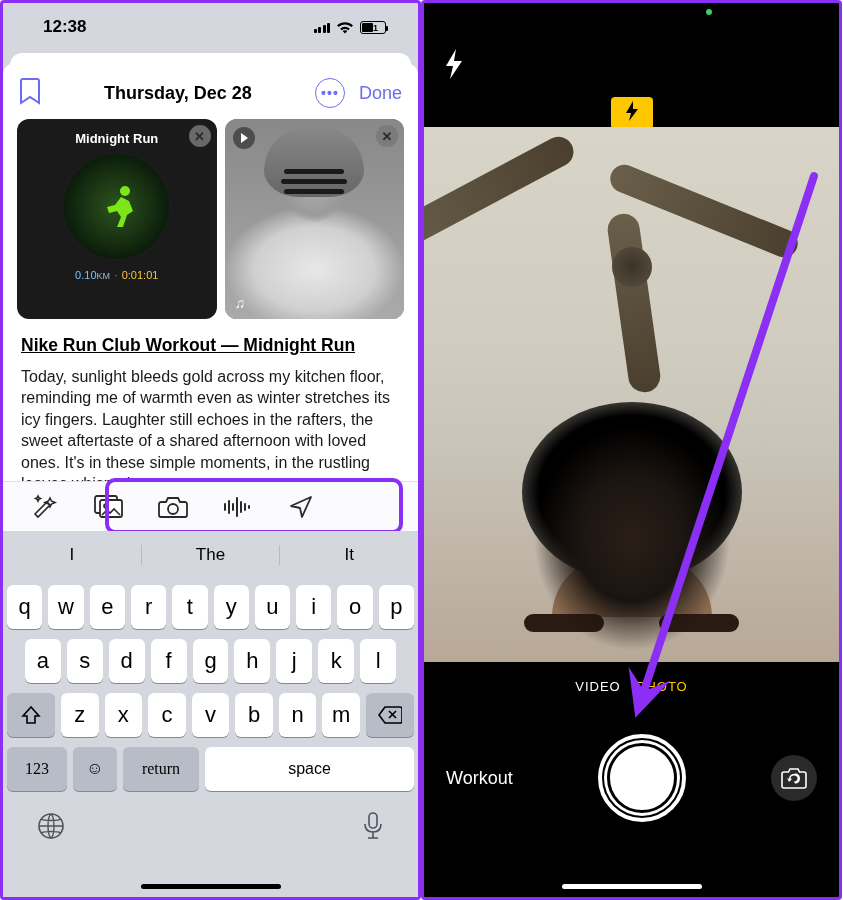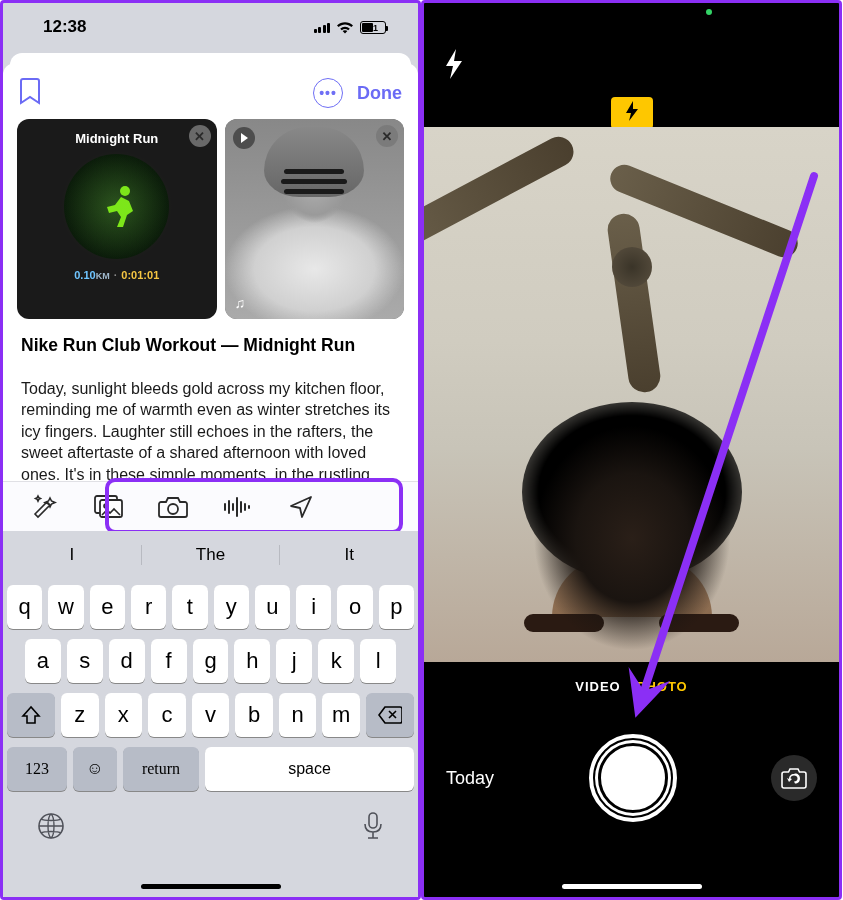--- a/index.html
+++ b/index.html
@@ -64,21 +64,21 @@
   padding: 14px 16px 10px 16px;
 }
 .bookmark-icon svg { width:22px; height:28px; }
 .header-title { font-weight:700; font-size:18px; }
 .header-right { display:flex; align-items:center; gap:14px; }
 .more-circle {
   width:30px; height:30px; border:1.8px solid #6f6ff5; border-radius:50%;
   display:flex; align-items:center; justify-content:center; color:#6f6ff5;
   font-size:14px; letter-spacing:1px; font-weight:700;
 }
-.done-btn { color:#6b6bf5; font-weight:700; font-size:18px; }
+.done-btn { color:#6b6bf5; font-weight:400; font-size:18px; }
 
 .cards-row { display:flex; gap:8px; padding: 0 14px; }
 .card {
   flex:1; aspect-ratio:1/1; border-radius:12px; background:#1a1a1a;
   position:relative; overflow:hidden;
 }
 .card-close {
   position:absolute; top:6px; right:6px; width:22px; height:22px;
   border-radius:50%; background:rgba(120,120,120,.85);
   display:flex; align-items:center; justify-content:center; color:#2a2a2a;
@@ -90,21 +90,21 @@
   width:105px; height:105px; border-radius:50%;
   background: radial-gradient(circle, #1e3a1e 0%, #0a1a0a 70%);
   display:flex; align-items:center; justify-content:center; margin-top:8px;
   position:relative;
 }
 .run-circle::before {
   content:''; position:absolute; inset:-4px; border-radius:50%;
   background:radial-gradient(circle, rgba(122,230,30,.15) 0%, transparent 70%);
 }
 .runner { color:#7de619; }
-.workout-stats { display:flex; gap:4px; font-size:11px; margin-top:10px; font-weight:700;}
+.workout-stats { display:flex; gap:4px; font-size:11px; margin-top:10px; font-weight:400;}
 .stat-dist span:first-child{color:#6fc5ff}
 .stat-dist span:last-child{color:#9fb8cc; font-size:9px}
 .stat-time{color:#f5c542}
 .dot-sep{color:#888}
 
 .media-card { background:#666; }
 .anime-bg {
   position:absolute; inset:0;
   background:
     radial-gradient(ellipse 60px 80px at 50% 28%, #b5b5b5 0%, #9a9a9a 50%, transparent 60%),
@@ -133,21 +133,21 @@
 }
 .play-badge::after {
   content:''; width:0; height:0; border-left:7px solid #fff;
   border-top:5px solid transparent; border-bottom:5px solid transparent; margin-left:2px;
 }
 .music-note {
   position:absolute; bottom:8px; left:10px; color:#fff; font-size:14px;
 }
 
 .entry-body { padding: 16px 18px 0 18px; flex:1; overflow:hidden; }
-.entry-title { font-weight:700; font-size:17.5px; margin-bottom:22px; }
+.entry-title { font-weight:700; font-size:17.5px; margin-bottom:10px;text-decoration:underline; }
 .entry-text { font-size:16px; line-height:1.35; color:#1a1a1a; }
 
 .toolbar {
   position:absolute; left:0; right:0; top:478px; height:50px;
   background:#fbfbfe; border-top:1px solid #e0e0e5;
   display:flex; align-items:center; padding:0 16px; gap:12px;
 }
 .tool-btn {
   width:52px; height:40px; display:flex; align-items:center; justify-content:center;
   color:#2a2a2a;
@@ -236,21 +236,21 @@
 .brow-r{right:100px}
 .forehead {
   position:absolute; bottom:45px; left:50%; transform:translateX(-50%);
   width:160px; height:60px; background:linear-gradient(180deg,#9a7a5e 0%,#8a6a4e 100%);
   border-radius:80px 80px 0 0;
 }
 
 .mode-selector {
   position:absolute; top:676px; left:0; right:0;
   display:flex; gap:16px; justify-content:center; align-items:center;
-  font-size:13px; font-weight:700; letter-spacing:1px;
+  font-size:13px; font-weight:400; letter-spacing:1px;
 }
 .mode-video{color:#fff}
 .mode-photo{color:#fec700}
 
 .camera-controls {
   position:absolute; top:730px; left:0; right:0; height:90px;
   display:flex; align-items:center; justify-content:space-between; padding:0 22px;
 }
 .cancel-btn { color:#fff; font-size:18px; }
 .shutter {
@@ -301,20 +301,21 @@
   </div>
 
   <div class="sheet-bg"></div>
   <div class="sheet">
     <div class="sheet-header">
       <span class="bookmark-icon">
         <svg viewBox="0 0 22 28">
             <path d="M4 2h14c1 0 2 1 2 2v22l-9-6-9 6V4c0-1 1-2 2-2z" fill="none" stroke="#6b6bf5" stroke-width="2"></path>
           </svg>
       </span>
+      <span class="header-title">Thursday, Dec 28</span>
       <div class="header-right">
         <span class="more-circle">•••</span>
         <span class="done-btn">Done</span>
       </div>
     </div>
 
     <div class="cards-row">
       <div class="card workout-card">
         <span class="card-close">✕</span>
         <span class="workout-title">Midnight Run</span>
@@ -479,21 +480,21 @@
     <div class="hair"></div>
     <div class="head-silhouette"></div>
   </div>
 
   <div class="mode-selector">
     <span class="mode-video">VIDEO</span>
     <span class="mode-photo">PHOTO</span>
   </div>
 
   <div class="camera-controls">
-    <span class="cancel-btn">Today</span>
+    <span class="cancel-btn">Workout</span>
     <span class="shutter"></span>
     <span class="flip-cam">
       <svg width="26" height="22" viewBox="0 0 26 22">
           <path d="M9 2l-1.5 3H3c-1 0-2 1-2 2v12c0 1 1 2 2 2h20c1 0 2-1 2-2V7c0-1-1-2-2-2h-4.5L17 2H9z" fill="none" stroke="#fff" stroke-width="1.6"></path>
           <path d="M13 7c-3 0-5 2-5 5l-2-1 2 4 3-3-1.5-.5c0-2 1.5-3 3.5-3s3.5 1 3.5 3-1.5 3-3.5 3l1 2c3 0 5-2 5-5s-2-5-5-5z" fill="#fff"></path>
         </svg>
     </span>
   </div>
 
   <svg class="arrow" style="top:168px;left:190px" width="210" height="560" viewBox="0 0 210 560">

